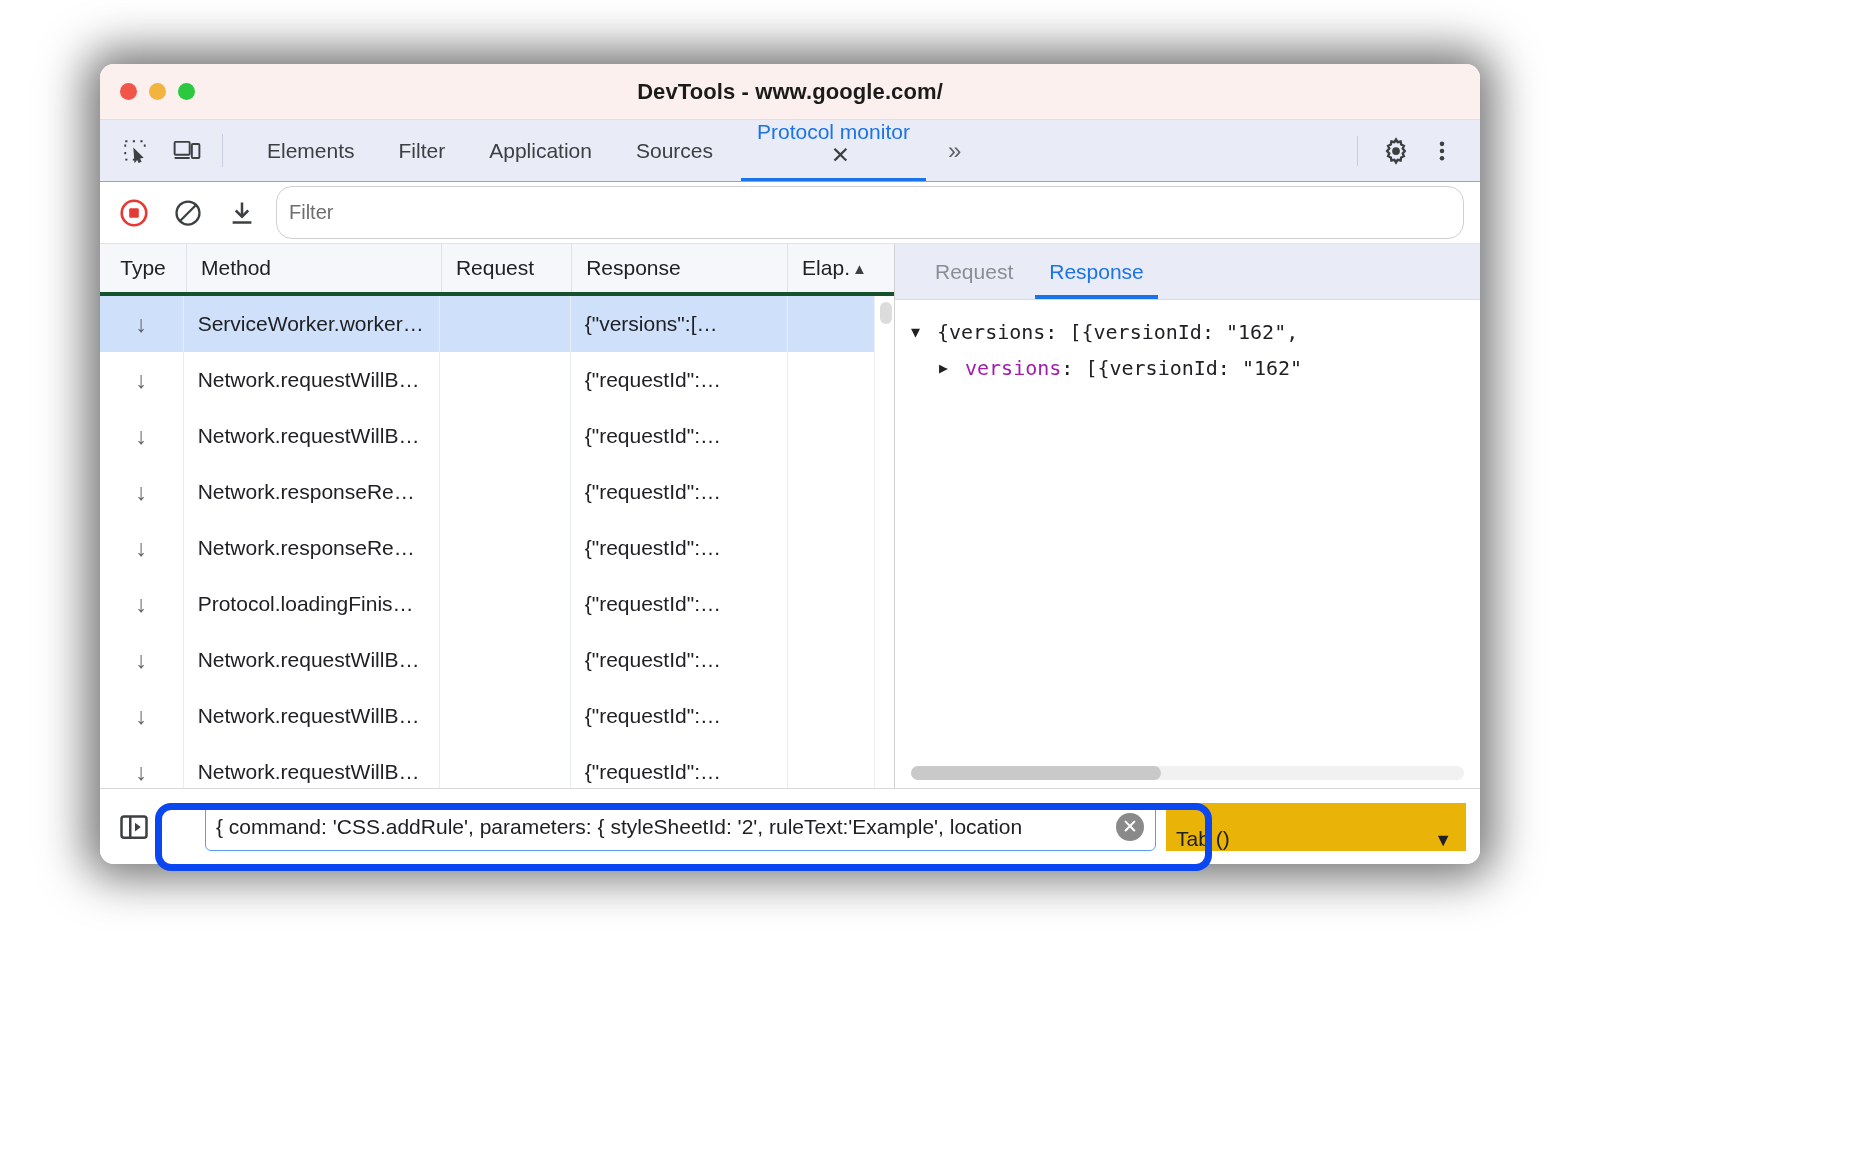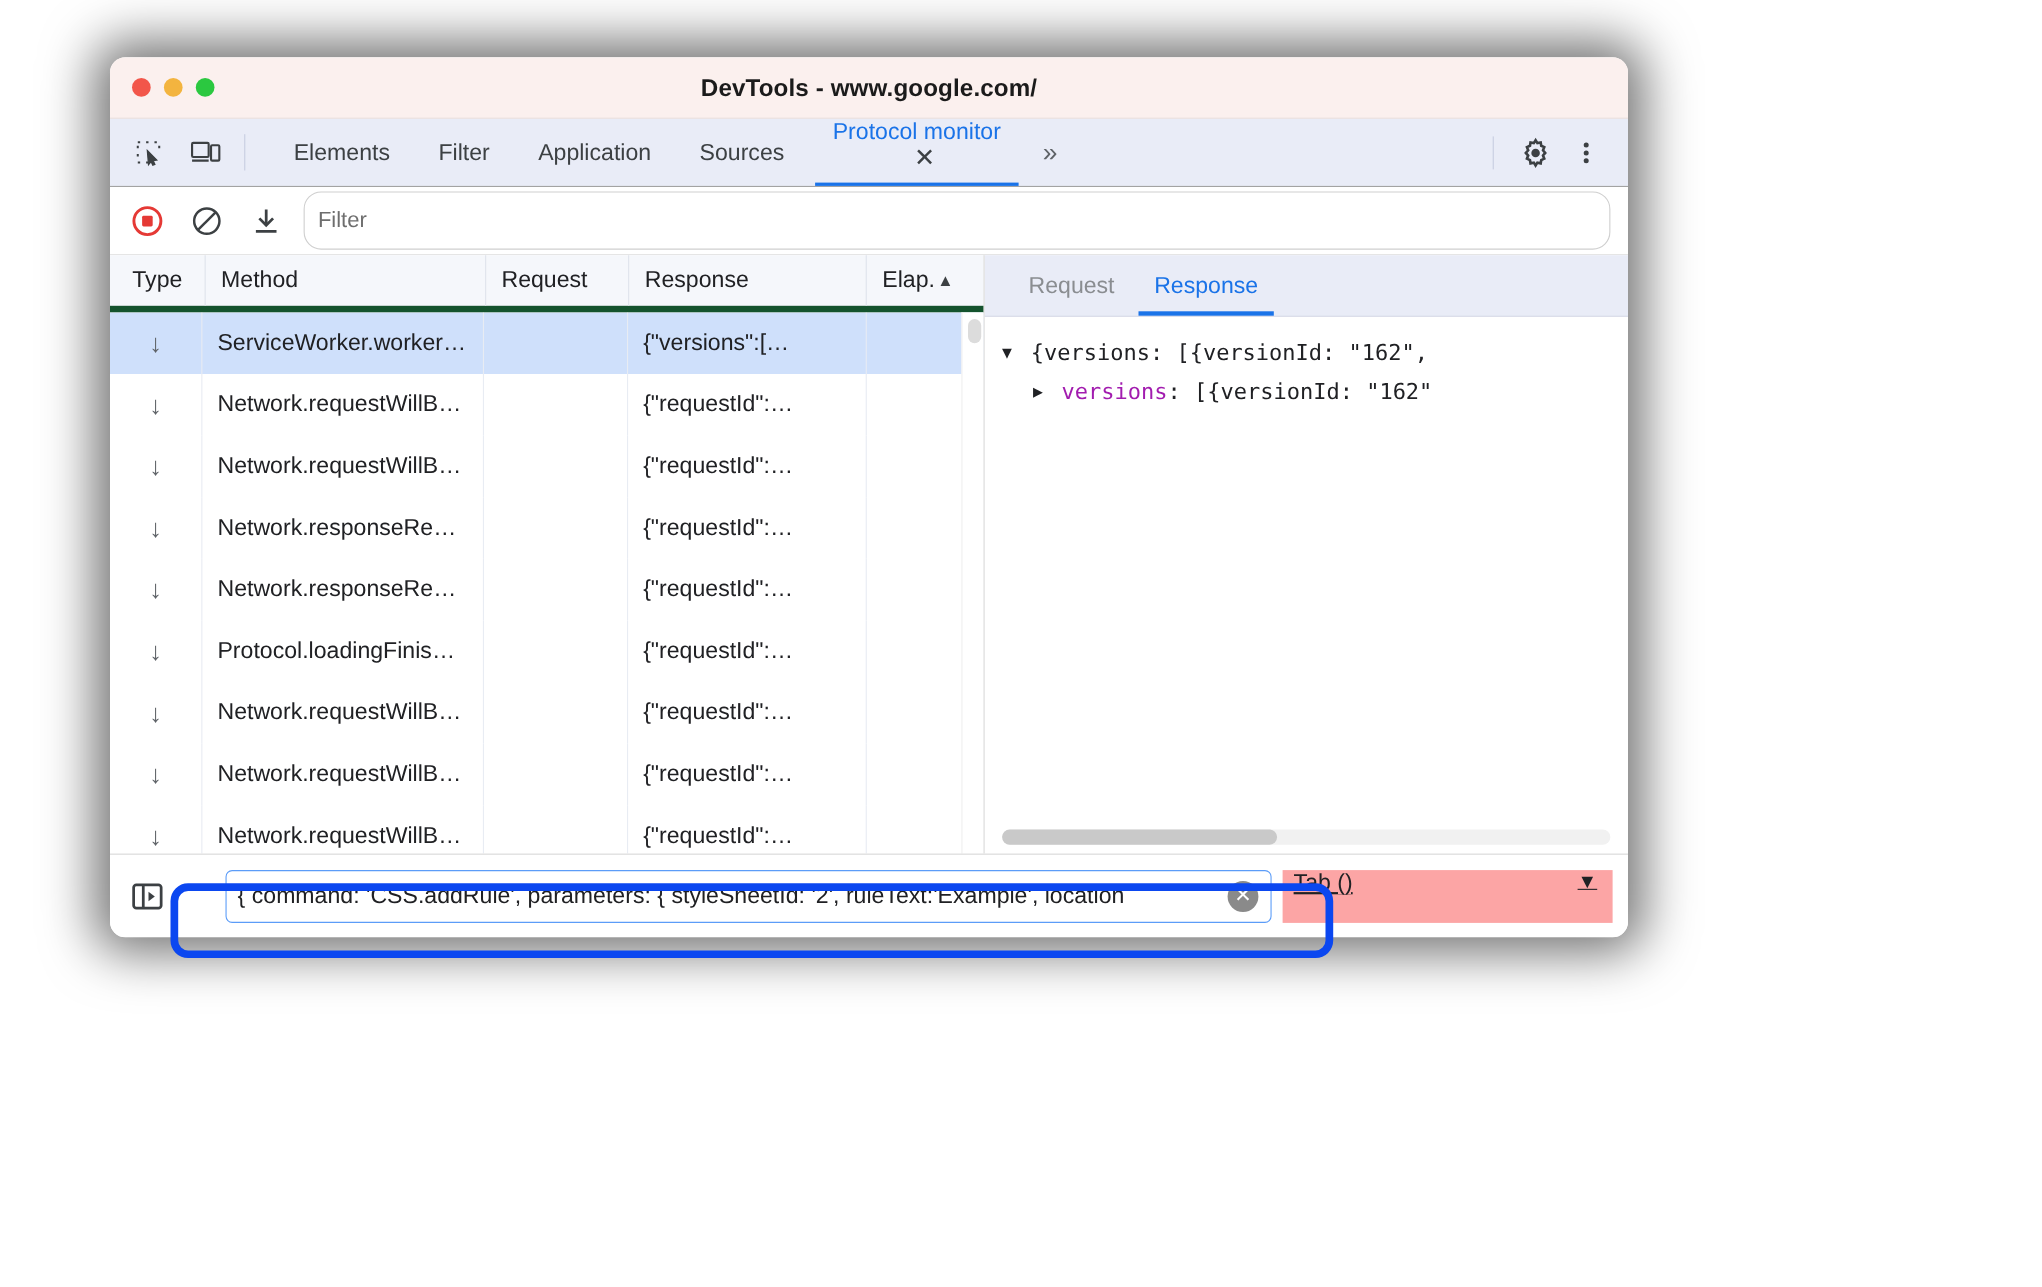--- a/index.html
+++ b/index.html
@@ -12,21 +12,21 @@
   }
   #page {
     position: relative;
     width: 1856px; height: 1170px;
     background: #ffffff;
   }
 
   
   .window {
     position: absolute;
-    left: 100px; top: 52px;
+    left: 100px; top: 64px;
     width: 1380px; height: 800px;
     background: #ffffff;
     border-radius: 14px;
     box-shadow: 0 0 46px 14px rgba(0,0,0,0.55);
     overflow: hidden;
     display: flex;
     flex-direction: column;
   }
 
   
@@ -189,21 +189,21 @@
     display: flex; flex-direction: column;
     min-height: 0;
     background: #fff;
   }
 
   
   .thead {
     display: flex;
     height: 52px;
     background: #f5f7fb;
-    border-bottom: 6px solid #14532d;
+    border-bottom: 4px solid #14532d;
     flex: 0 0 auto;
   }
   .th {
     display: flex; align-items: center;
     font-size: 21px;
     color: #202124;
     padding: 0 14px;
     border-right: 1px solid #dfe3ec;
     cursor: pointer;
     overflow: hidden; white-space: nowrap;
@@ -370,28 +370,27 @@
     background: #8a8a8a;
     color: #fff;
     display: flex; align-items: center; justify-content: center;
     font-size: 19px; line-height: 1;
     cursor: pointer;
     font-family: "Liberation Sans", sans-serif;
   }
   .target-select {
     width: 300px;
     height: 48px;
-    display: flex; align-items: flex-start;
+    display: flex; align-items: flex-end;
     justify-content: space-between;
     font-size: 21px;
     color: #202124;
     padding: 0 14px 0 10px;
     cursor: pointer;
-    background: #fca5a5;
-    text-decoration: underline;
+    background: #eab308;
   }
   .caret-down { font-size: 18px; color: #202124; }
 
   
   .focus-ring {
     position: absolute;
     left: 155px; top: 803px;
     width: 1057px; height: 68px;
     border: 7px solid #0b47f0;
     border-radius: 16px;

